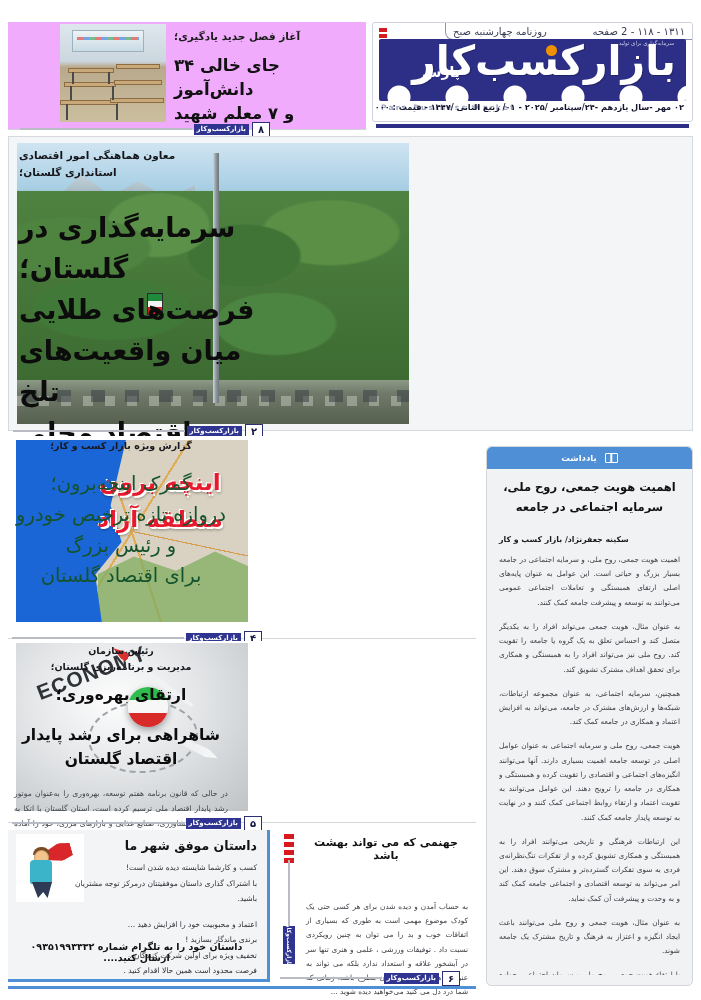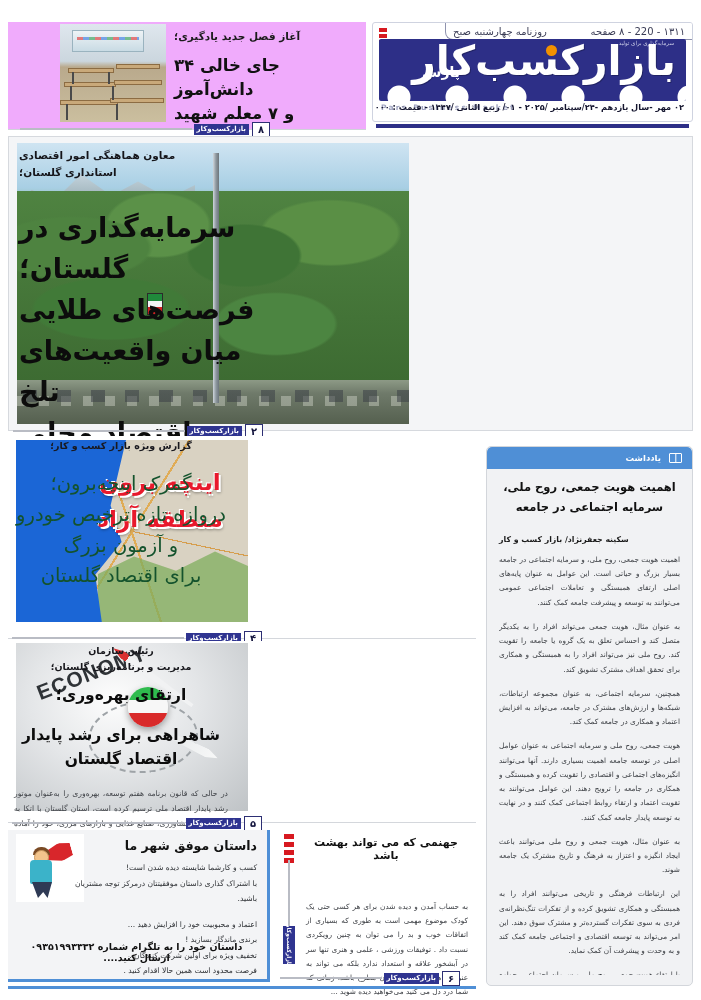--- a/index.html
+++ b/index.html
@@ -405,21 +405,21 @@
     width: 207px; height: 540px;
     background: #f1f2f4;
     border: 1px solid #d3d6db;
     border-radius: 5px;
     overflow: hidden;
   }
   .note-head {
     position: absolute; left: 0; top: 0; width: 100%; height: 22px;
     background: #4f8fd6;
     border-top-left-radius: 5px; border-top-right-radius: 5px;
-    display: flex; align-items: center; justify-content: flex-start;
+    display: flex; align-items: center; justify-content: center;
     padding: 0 10px;
     gap: 8px;
     direction: rtl;
   }
   .note-head-label {
     color: #fff; font-size: 8.5px; font-weight: bold;
   }
   .book-icon {
     width: 13px; height: 10px;
     border: 1.4px solid #ffffff;
@@ -593,21 +593,21 @@
     </div>
   </div>
 
   <div class="masthead">
     <div class="mh-reddots">
       <i></i>
         <i></i>
         <i></i>
     </div>
     <div class="mh-topbar">
-      <span>۱۳۱۱ - 220 - ۸ صفحه</span>
+      <span>۱۳۱۱ - ۱۱۸ - 2 صفحه</span>
       <span>روزنامه چهارشنبه صبح</span>
     </div>
     <div class="mh-plate">
       <div class="mh-mini">سرمایه‌گذاری برای تولید</div>
       <div class="mh-title">بازارکسب‌کار</div>
       <div class="mh-dot"></div>
       <div class="mh-pars">پارس</div>
     </div>
     <div class="mh-en">Pars Business Market</div>
     <div class="mh-date">۰۲ مهر  -سال یازدهم -۲۴/سپتامبر /۲۰۲۵ - ۰۱/ ربیع الثانی /۱۴۴۷ - قیمت : ۵۰۰۰۰ تومان</div>
@@ -647,21 +647,21 @@
       <div class="map-sea"></div>
       <div class="map-label">
         <div>اینچه برون</div>
         <div>منطقه آزاد</div>
       </div>
     </div>
     <div class="sec2-text">
       <div class="sec2-kicker">گزارش ویژه بازار کسب و کار؛</div>
       <div class="sec2-head">گمرک اینچه‌برون؛</div>
       <div class="sec2-head">دروازه تازه ترخیص خودرو</div>
-      <div class="sec2-head">و آزمون بزرگ</div>
+      <div class="sec2-head">و رئیس بزرگ</div>
       <div class="sec2-head">برای اقتصاد گلستان</div>
     </div>
     <div class="pg-badge" style="left:4px; bottom:-8px; width:250px;">
       <div class="pg-num">۴</div>
       <div class="pg-tag">بازارکسب‌وکار</div>
       <div class="pg-rule"></div>
     </div>
   </div>
 
   <div class="sec3">
@@ -696,22 +696,22 @@
     <div class="note-title">
       <div>اهمیت هویت جمعی، روح ملی،</div>
       <div>سرمایه اجتماعی در جامعه</div>
     </div>
     <div class="note-byline">سکینه جعفرنژاد/ بازار کسب و کار</div>
     <div class="note-body" id="note-body">
         <p>اهمیت هویت جمعی، روح ملی، و سرمایه اجتماعی در جامعه بسیار بزرگ و حیاتی است. این عوامل به عنوان پایه‌های اصلی ارتقای همبستگی و تعاملات اجتماعی عمومی می‌توانند به توسعه و پیشرفت جامعه کمک کنند.</p>
         <p>به عنوان مثال، هویت جمعی می‌تواند افراد را به یکدیگر متصل کند و احساس تعلق به یک گروه یا جامعه را تقویت کند. روح ملی نیز می‌تواند افراد را به همبستگی و همکاری برای تحقق اهداف مشترک تشویق کند.</p>
         <p>همچنین، سرمایه اجتماعی، به عنوان مجموعه ارتباطات، شبکه‌ها و ارزش‌های مشترک در جامعه، می‌تواند به افزایش اعتماد و همکاری در جامعه کمک کند.</p>
         <p>هویت جمعی، روح ملی و سرمایه اجتماعی به عنوان عوامل اصلی در توسعه جامعه اهمیت بسیاری دارند. آنها می‌توانند انگیزه‌های اجتماعی و اقتصادی را تقویت کرده و همبستگی و همکاری در جامعه را ترویج دهند. این عوامل می‌توانند به تقویت اعتماد و ارتقاء روابط اجتماعی کمک کنند و در نهایت به توسعه پایدار جامعه کمک کنند.</p>
+        <p>این ارتباطات فرهنگی و تاریخی می‌توانند افراد را به همبستگی و همکاری تشویق کرده و از تفکرات تنگ‌نظرانه‌ی فردی به سوی تفکرات گسترده‌تر و مشترک سوق دهند. این امر می‌تواند به توسعه اقتصادی و اجتماعی جامعه کمک کند و به وحدت و پیشرفت آن کمک نماید.</p>
         <p>به عنوان مثال، هویت جمعی و روح ملی می‌توانند باعث ایجاد انگیزه و اعتزاز به فرهنگ و تاریخ مشترک یک جامعه شوند.</p>
-        <p>این ارتباطات فرهنگی و تاریخی می‌توانند افراد را به همبستگی و همکاری تشویق کرده و از تفکرات تنگ‌نظرانه‌ی فردی به سوی تفکرات گسترده‌تر و مشترک سوق دهند. این امر می‌تواند به توسعه اقتصادی و اجتماعی جامعه کمک کند و به وحدت و پیشرفت آن کمک نماید.</p>
         <p>با ارتقاء هویت جمعی، روح ملی و سرمایه اجتماعی، جوامع می‌توانند بهتر به چالش‌ها و مسائل اجتماعی پاسخ دهند و به دستاوردهای بزرگ‌تری دست یابند. این عوامل می‌توانند افراد را به هم پیوند دهند و ارتباطات مثبت و سازنده‌ای را در جامعه تقویت کنند.</p>
       </div>
   </div>
 
   <div class="bot-left">
     <div class="mega-img">
       <div class="mega-horn"></div>
       <div class="mega-hair"></div>
       <div class="mega-head"></div>
       <div class="mega-body"></div>

